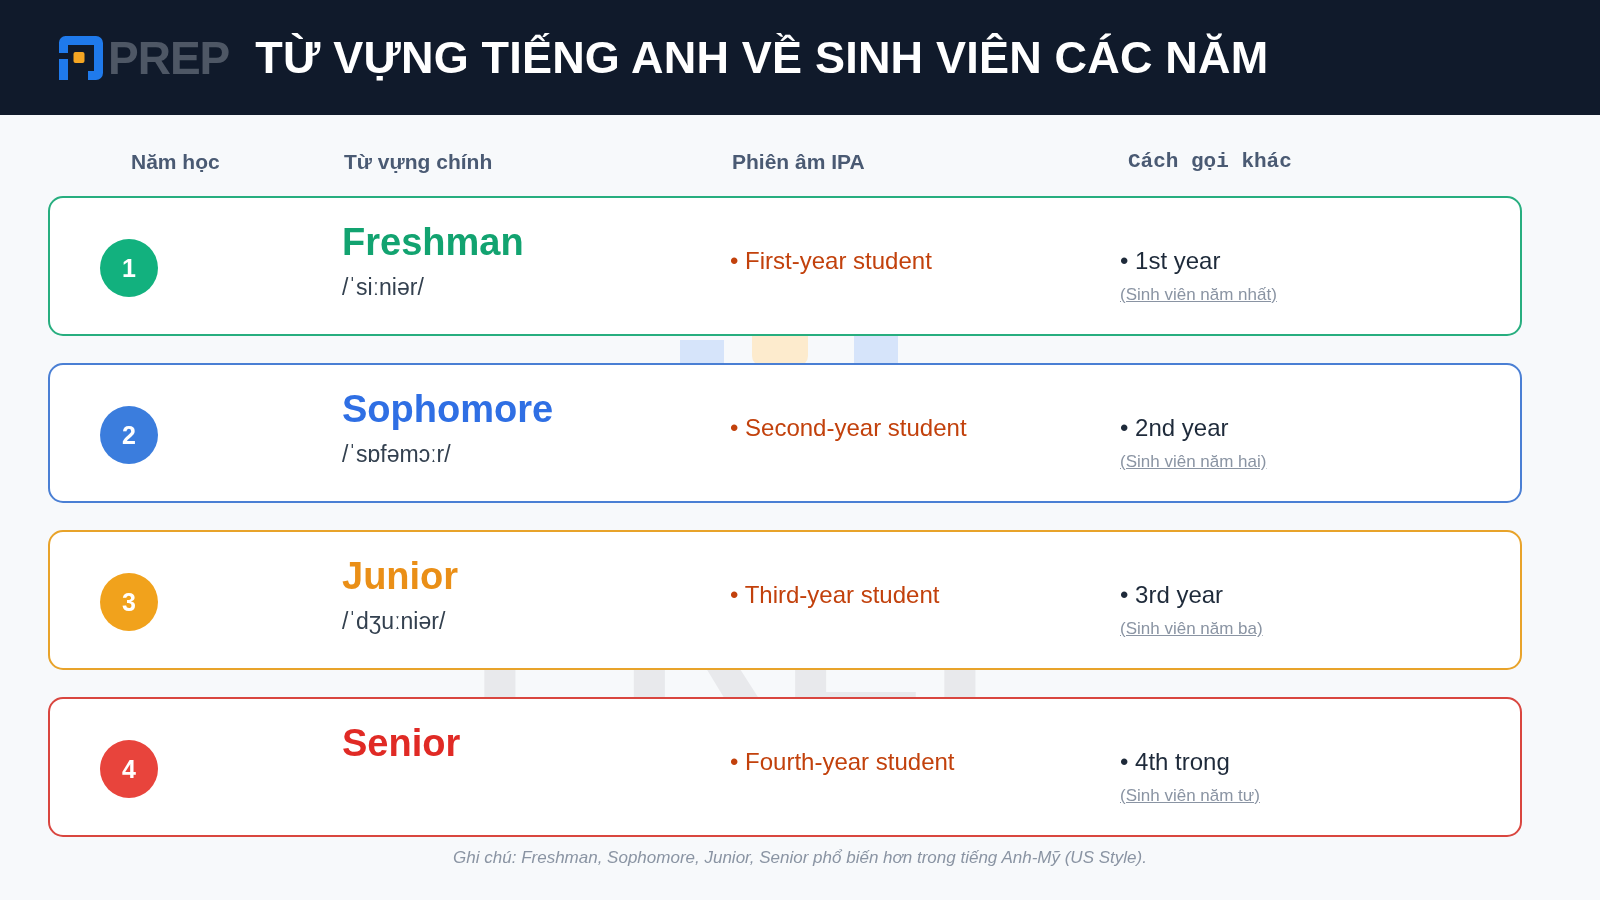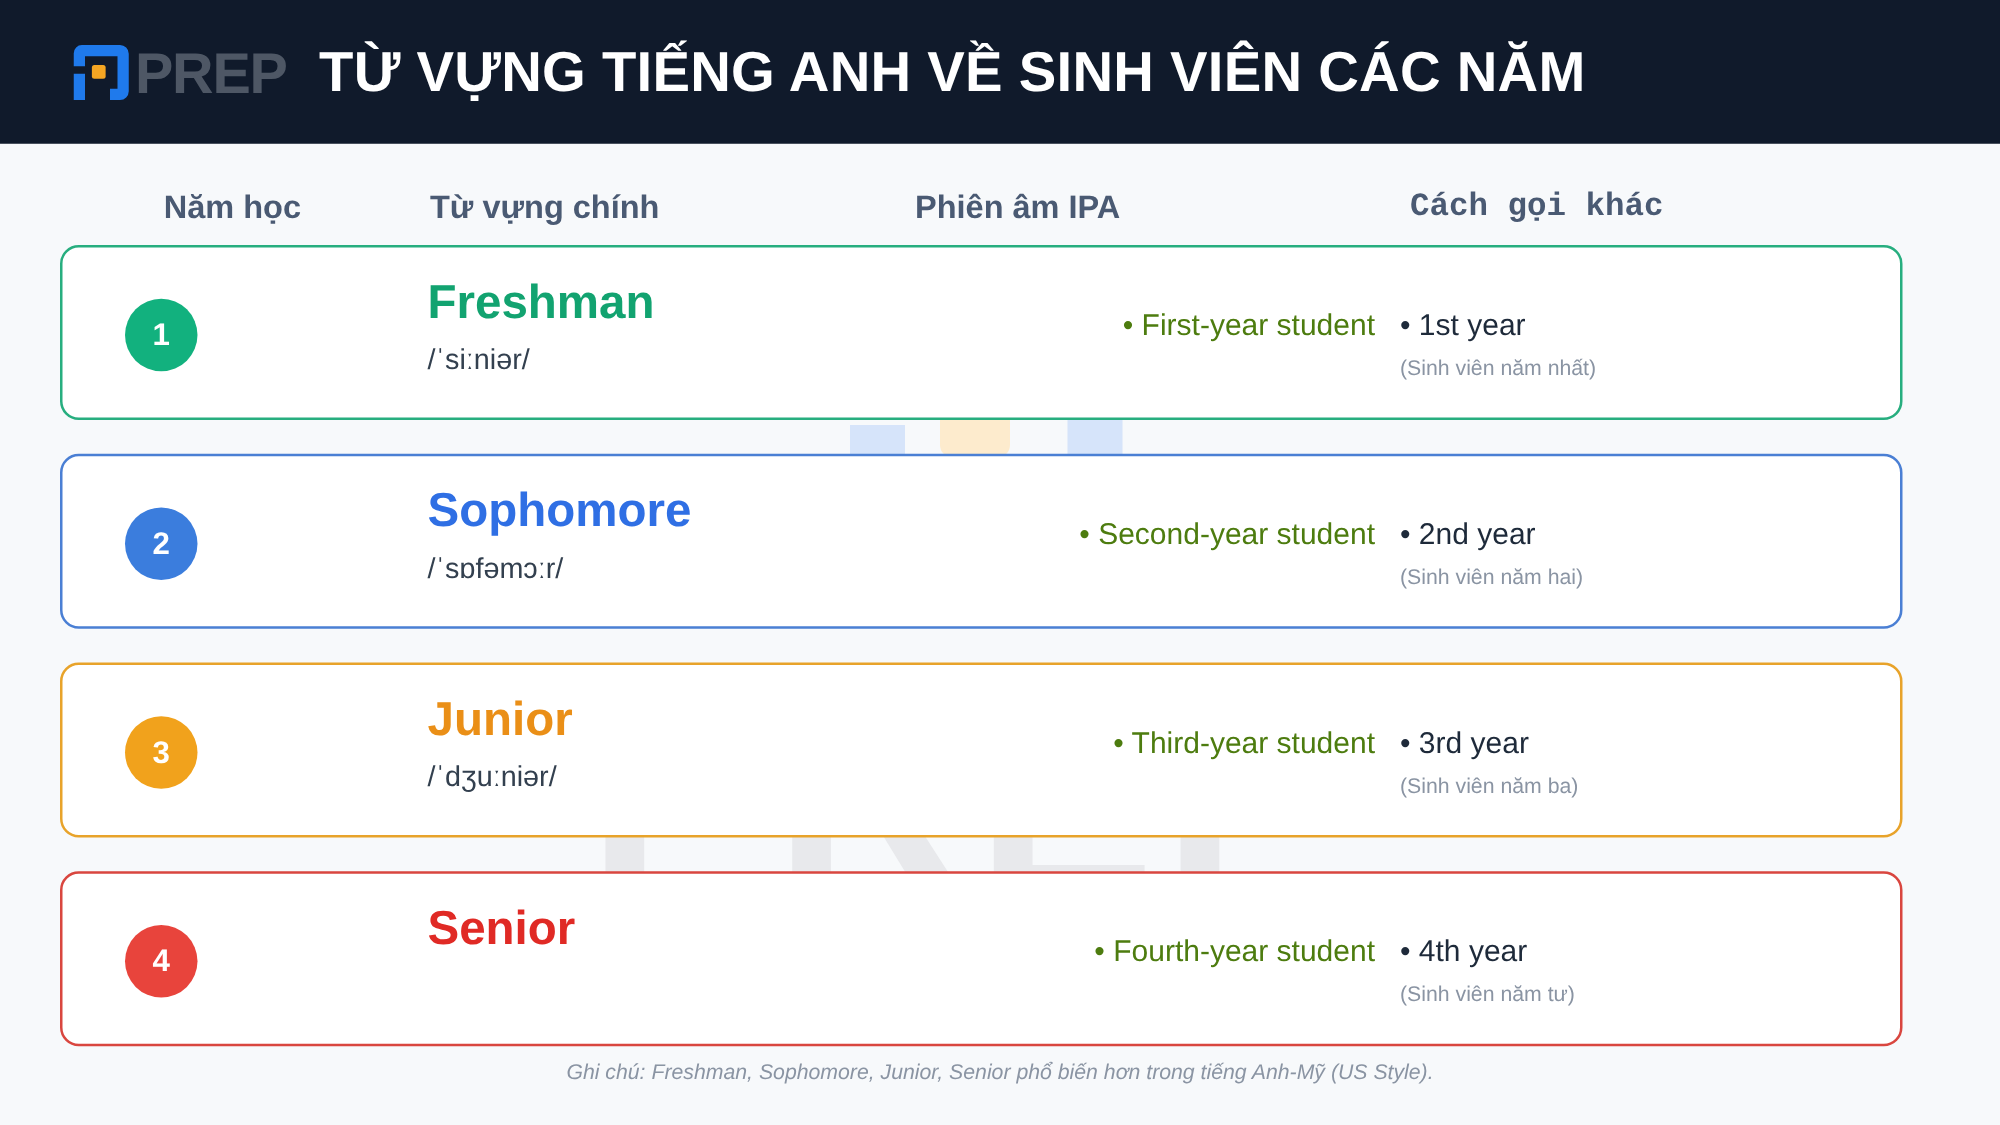--- a/index.html
+++ b/index.html
@@ -44,21 +44,21 @@
     color: #e8e9ec; line-height: 1; z-index: 0; user-select: none;
   }
 
   
   .col-headers {
     position: absolute; left: 48px; top: 150px; width: 1474px; height: 40px;
     z-index: 2;
   }
   .col-h {
     position: absolute; top: 0;
-    font-size: 26px; font-weight: 700; color: #4a5a73;
+    font-size: 21px; font-weight: 700; color: #4a5a73;
     white-space: nowrap;
   }
   .col-h.c1 { left: 83px; }
   .col-h.c2 { left: 296px; }
   .col-h.c3 { left: 684px; }
   .col-h.c4 { left: 1080px; font-family: Liberation Mono, monospace; }
 
   
   .card {
     position: absolute; left: 48px; width: 1474px; height: 140px;
@@ -92,26 +92,26 @@
   .card.r2 .word { color: #2f6fe4; }
   .card.r3 .word { color: #ea8f17; }
   .card.r4 .word { color: #e02a25; }
   .ipa {
     font-size: 23px; color: #33404f; margin-top: 10px;
     white-space: nowrap;
   }
 
   .alt-col { position: absolute; left: 680px; top: 49px; width: 370px; }
   .alt-line {
-    font-size: 24px; color: #4d7c0f; white-space: nowrap; text-align: right;
+    font-size: 24px; color: #c2410c; white-space: nowrap;
   }
 
   .other-col { position: absolute; left: 1070px; top: 49px; width: 380px; }
   .other-main { font-size: 24px; color: #1e2a3a; white-space: nowrap; }
-  .other-sub { font-size: 17px; color: #8a94a3; margin-top: 10px; white-space: nowrap; }
+  .other-sub { font-size: 17px; color: #8a94a3; margin-top: 10px; white-space: nowrap; text-decoration: underline; }
 
   
   .footer-note {
     position: absolute; left: 0; top: 848px; width: 1600px;
     text-align: center;
     font-size: 17px; font-style: italic; color: #8a94a3;
     z-index: 2;
   }
 </style>
 </head>
@@ -196,20 +196,20 @@
 
   <div class="card r4">
     <div class="badge">4</div>
     <div class="word-col">
       <div class="word">Senior</div>
     </div>
     <div class="alt-col">
       <div class="alt-line">• Fourth-year student</div>
     </div>
     <div class="other-col">
-      <div class="other-main">• 4th year</div>
+      <div class="other-main">• 4th trong</div>
       <div class="other-sub">(Sinh viên năm tư)</div>
     </div>
   </div>
 
   <div class="footer-note">Ghi chú: Freshman, Sophomore, Junior, Senior phổ biến hơn trong tiếng Anh-Mỹ (US Style).</div>
 
 </div>
 
 </body></html>

